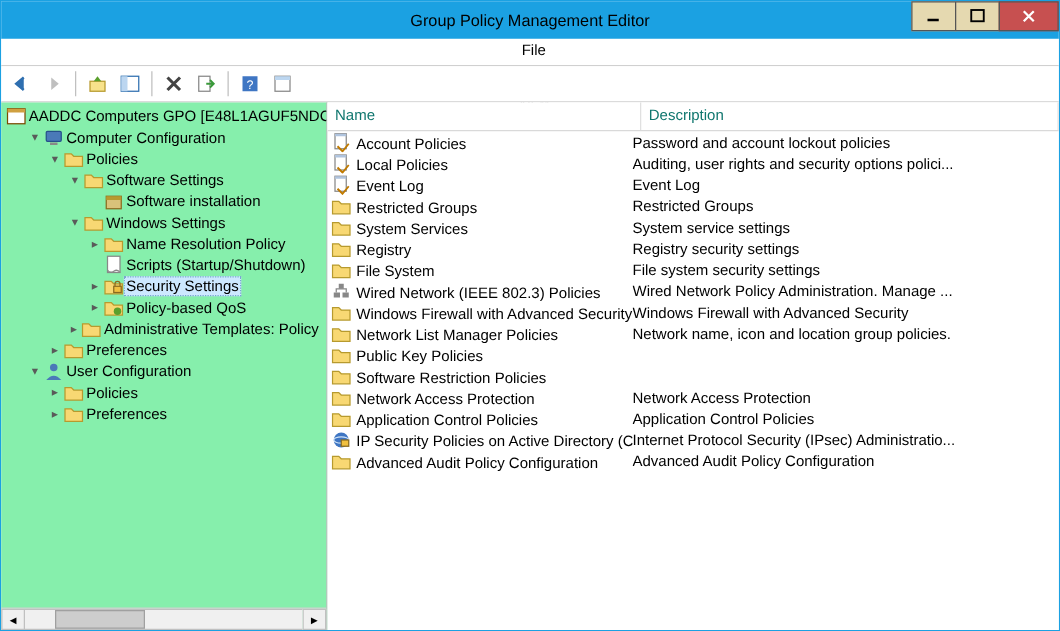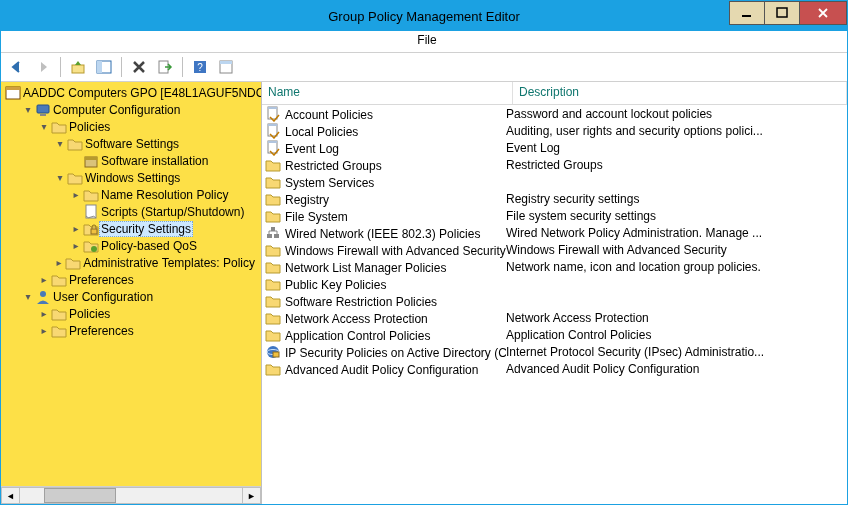--- a/index.html
+++ b/index.html
@@ -10,21 +10,21 @@
 .win-btn{width:34px;height:22px;display:flex;align-items:center;justify-content:center;border:1px solid #555;background:#ddd;margin-left:-1px;}
 .win-btn.min{background:#e5d9b0;}
 .win-btn.max{background:#e5d9b0;}
 .win-btn.close{background:#c75050;color:#fff;width:46px;}
 .menubar{height:21px;background:#fff;border-bottom:1px solid #d0d0d0;display:flex;align-items:center;padding-left:6px;gap:2px;flex-direction:column;}
 .menu-item{padding:2px 8px;}
 .toolbar{height:28px;background:#fff;border-bottom:1px solid #d0d0d0;display:flex;align-items:center;padding:0 4px;gap:2px;}
 .tb-btn{width:22px;height:22px;display:flex;align-items:center;justify-content:center;border:1px solid transparent;}
 .tb-sep{width:1px;height:20px;background:#c0c0c0;margin:0 3px;}
 .body{flex:1;display:flex;min-height:0;}
-.tree-pane{width:260px;border-right:1px solid #bfbfbf;display:flex;flex-direction:column;background:#fde047;}
+.tree-pane{width:260px;border-right:1px solid #bfbfbf;display:flex;flex-direction:column;background:#86efac;}
 .tree{flex:1;overflow:hidden;padding:2px 0;}
 .tree-row{display:flex;align-items:center;height:17px;white-space:nowrap;padding-right:4px;}
 .tw{display:inline-flex;width:14px;justify-content:center;color:#5a5a5a;font-size:10px;}
 .tree-row .lbl{padding:0 2px;}
 .tree-row.selected .lbl{background:#cde8ff;border:1px dotted #7aa7d0;padding:0 1px;}
 .hscroll{height:17px;border-top:1px solid #d0d0d0;display:flex;align-items:center;}
 .hscroll .arrow{width:17px;height:15px;border:1px solid #c0c0c0;background:#f0f0f0;display:flex;align-items:center;justify-content:center;font-size:9px;}
 .hscroll .track{flex:1;height:15px;background:#f0f0f0;border-top:1px solid #c0c0c0;border-bottom:1px solid #c0c0c0;position:relative;}
 .hscroll .thumb{position:absolute;left:24px;top:0;width:70px;height:13px;background:#cdcdcd;border:1px solid #a0a0a0;}
 .list-pane{flex:1;display:flex;flex-direction:column;background:#fff;}
@@ -337,20 +337,21 @@
           </div>
           <div class="list-row">
             <div class="c-name">
               <span>
                 <svg class="ico" width="16" height="16">
                   <path d="M1 4 L6 4 L8 6 L15 6 L15 14 L1 14 Z" fill="#f8d873" stroke="#b79a2e"></path>
                 </svg>
               </span>
               <span>System Services</span>
             </div>
+            <div class="c-desc">System service settings</div>
           </div>
           <div class="list-row">
             <div class="c-name">
               <span>
                 <svg class="ico" width="16" height="16">
                   <path d="M1 4 L6 4 L8 6 L15 6 L15 14 L1 14 Z" fill="#f8d873" stroke="#b79a2e"></path>
                 </svg>
               </span>
               <span>Registry</span>
             </div>

